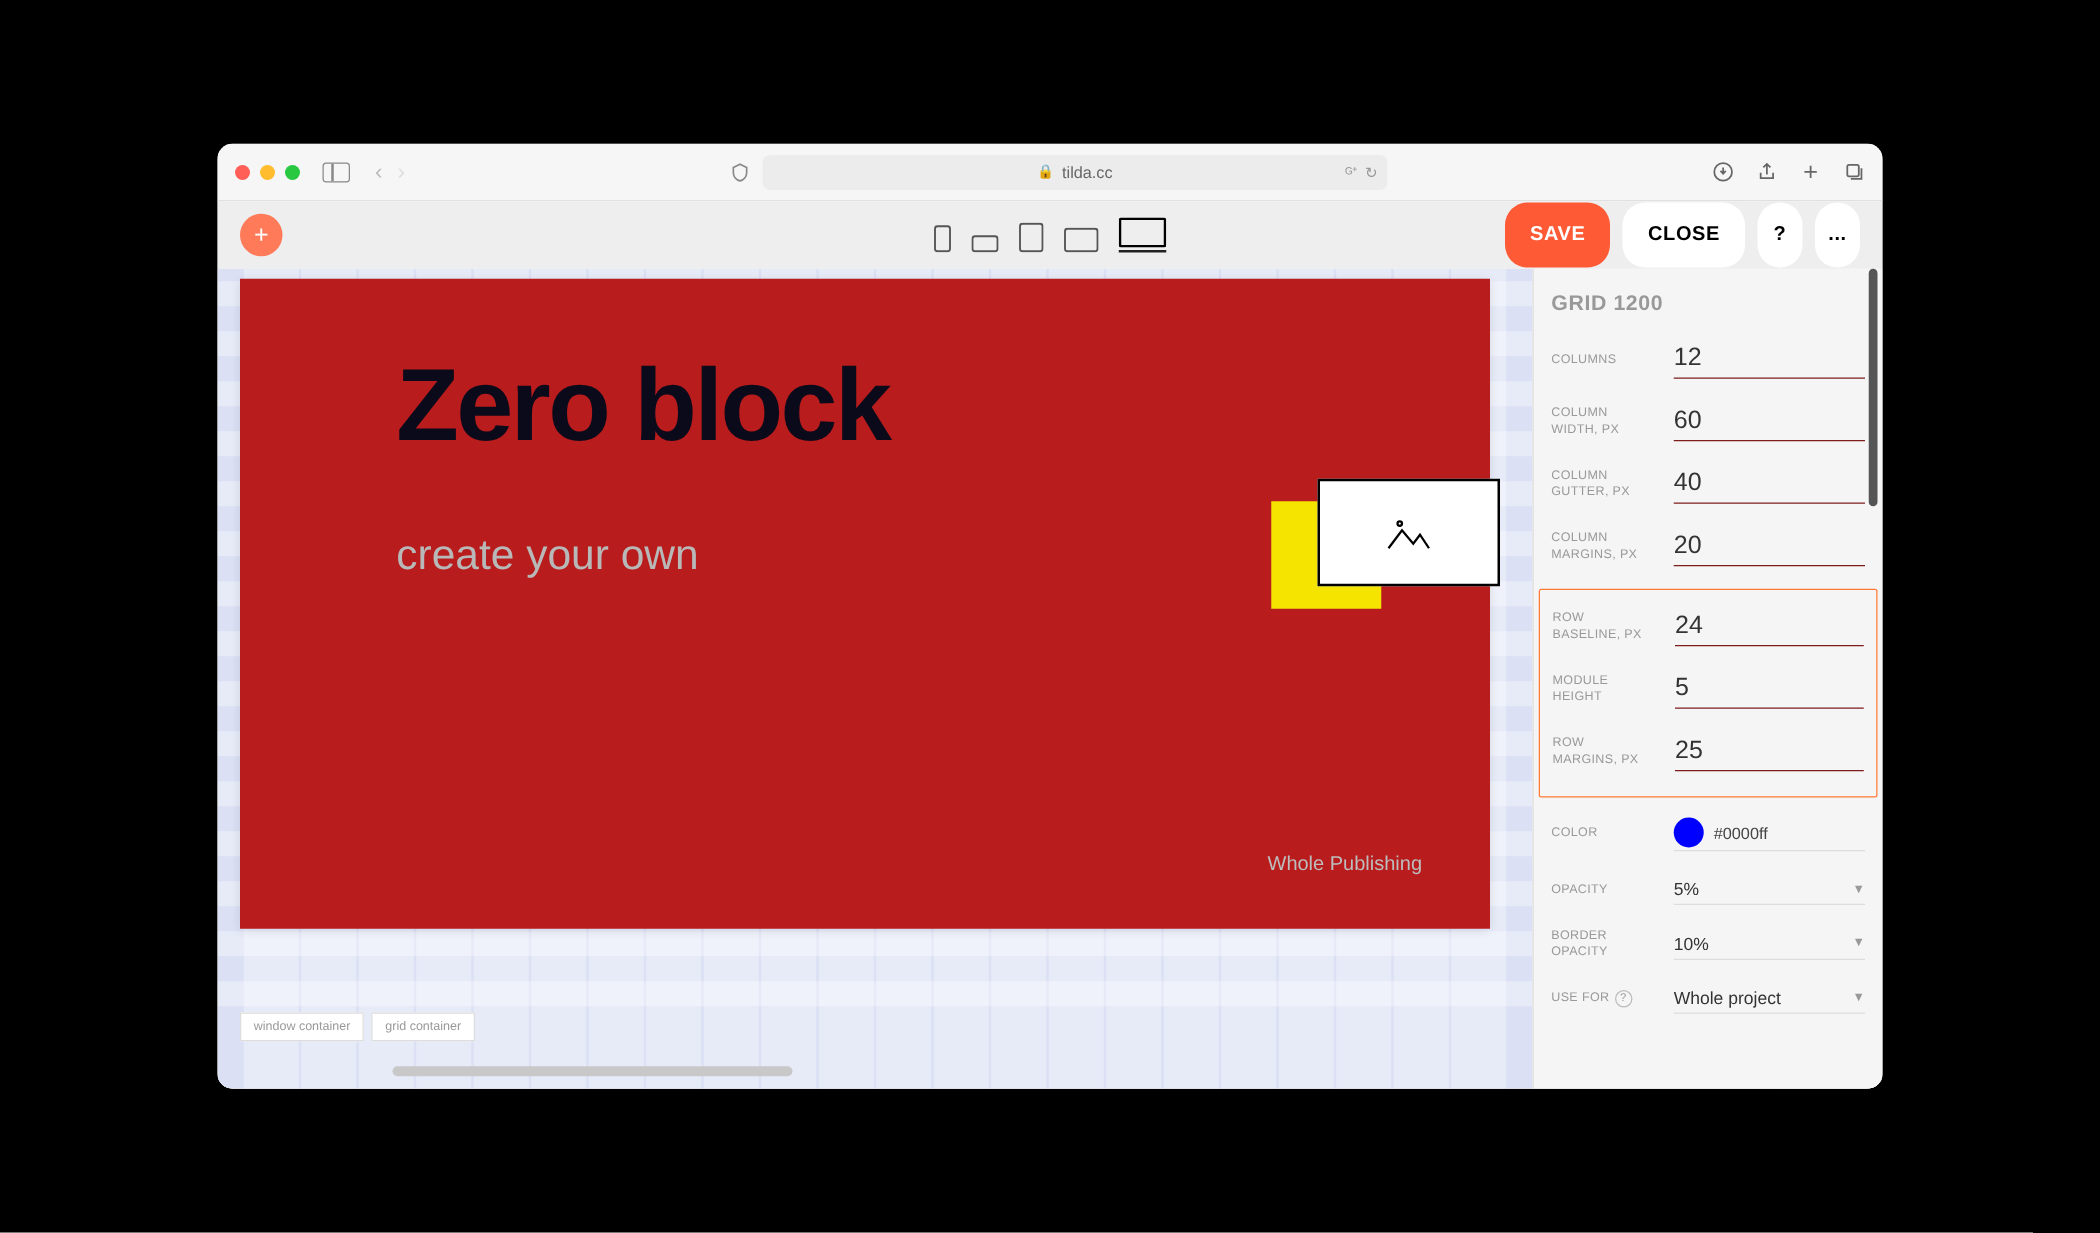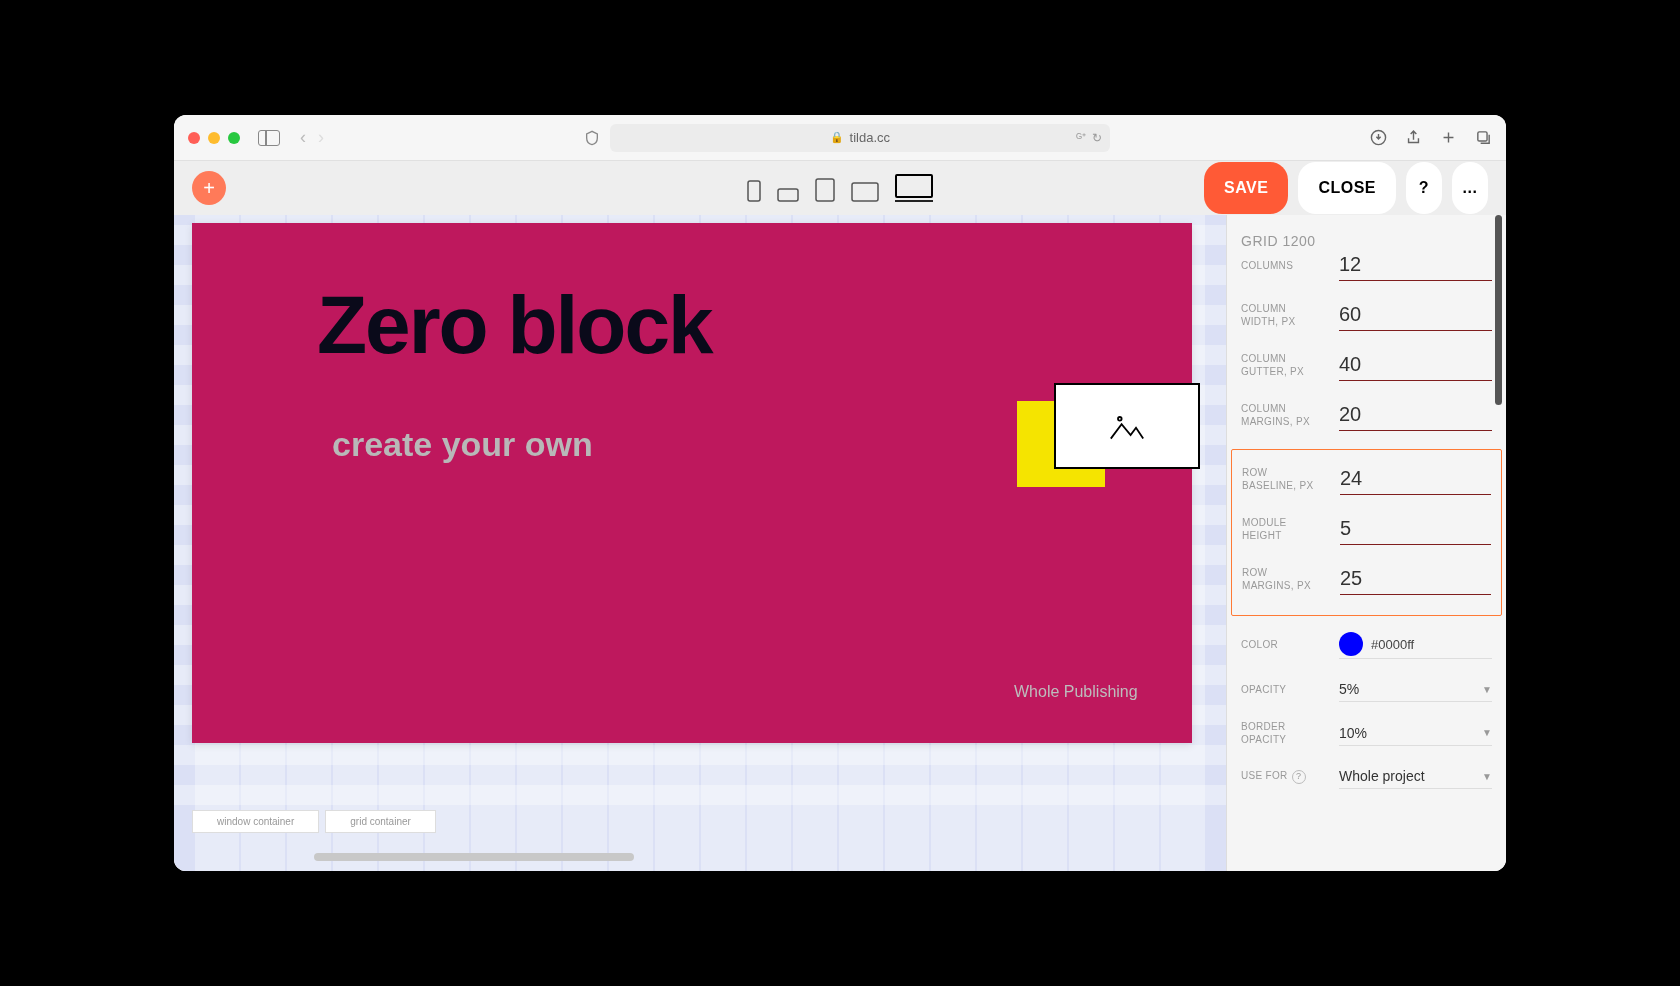--- a/index.html
+++ b/index.html
@@ -30,33 +30,33 @@
 .pill-btn{height:52px;padding:0 20px;border-radius:18px;display:flex;align-items:center;justify-content:center;font-size:16px;font-weight:700;letter-spacing:.5px;cursor:pointer;background:#fff}
 .pill-btn.save{background:#ff5a36;color:#fff}
 .pill-btn.icon{width:36px;padding:0}
 .workspace{flex:1;display:flex;overflow:hidden;background:#eee}
 .canvas-area{flex:1;position:relative;overflow:hidden}
 .grid-bg{position:absolute;inset:0;background:#dbe0f5}
 .grid-cols{position:absolute;inset:0;display:flex;padding:0 20px;gap:0}
 .gcol{flex:1;background:rgba(255,255,255,.35);margin:0 1px}
 .grid-rows{position:absolute;inset:0}
 .grow{position:absolute;left:0;right:0;height:20px;background:rgba(255,255,255,.35)}
-.white-canvas{position:absolute;left:18px;top:8px;width:1000px;height:520px;background:#be185d;box-shadow:0 2px 8px rgba(0,0,0,.1)}
+.white-canvas{position:absolute;left:18px;top:8px;width:1000px;height:520px;background:#b91c1c;box-shadow:0 2px 8px rgba(0,0,0,.1)}
 .hero-title{position:absolute;left:125px;top:55px;font-size:82px;font-weight:800;color:#0a0a1a;letter-spacing:-2px}
-.hero-sub{position:absolute;left:140px;top:200px;font-size:34px;color:#b8b8b8;line-height:1.25;font-weight:700}
+.hero-sub{position:absolute;left:125px;top:200px;font-size:34px;color:#b8b8b8;line-height:1.25;font-weight:400}
 .yellow-box{position:absolute;left:825px;top:178px;width:88px;height:86px;background:#f5e400}
 .img-frame{position:absolute;left:862px;top:160px;width:146px;height:86px;border:2px solid #000;background:#fff;display:flex;align-items:center;justify-content:center}
 .img-frame svg{width:36px;height:30px}
 .publish-lbl{position:absolute;left:822px;top:460px;color:#bdbdbd;font-size:16px}
 .container-labels{position:absolute;left:18px;bottom:38px;display:flex;gap:6px}
-.cl-box{background:#fff;border:1px solid #ddd;padding:5px 24px;font-size:10px;color:#999}
+.cl-box{background:#fff;border:1px solid #ddd;padding:5px 10px;font-size:10px;color:#999}
 .hscroll{position:absolute;bottom:10px;left:140px;width:320px;height:8px;background:#c8c8c8;border-radius:4px}
 .side-panel{width:280px;background:#f5f5f5;border-left:1px solid #ddd;overflow-y:auto;padding:18px 14px;position:relative}
 .vscroll{position:absolute;right:2px;top:54px;width:6px;height:180px;background:#888;border-radius:3px}
-.sp-header{font-size:14px;color:#999;letter-spacing:.5px;font-weight:400}
+.sp-header{font-size:17px;color:#999;letter-spacing:.5px;margin-bottom:18px;font-weight:700}
 .sp-row{display:flex;align-items:center;margin-bottom:18px;gap:24px}
 .sp-label{font-size:10px;color:#999;letter-spacing:.3px;width:74px;line-height:1.3;font-weight:500}
 .sp-value{flex:1;border-bottom:1px solid #7f1d1d;padding:4px 0;font-size:20px;color:#333}
 .highlight-box{border:1.5px solid #ff7a36;border-radius:2px;padding:13px 10px 2px;margin:0 -10px 14px}
 .color-swatch{width:24px;height:24px;border-radius:50%;background:#0000ff;margin-right:8px}
 .color-val{font-size:13px;color:#444}
 .sp-select{flex:1;border-bottom:1px solid #ddd;padding:4px 0;font-size:14px;color:#333;display:flex;justify-content:space-between;align-items:center}
 .chev{color:#999;font-size:10px}
 .help-q{display:inline-flex;width:14px;height:14px;border:1px solid #bbb;border-radius:50%;align-items:center;justify-content:center;font-size:9px;color:#999;margin-left:4px}
 </style>

